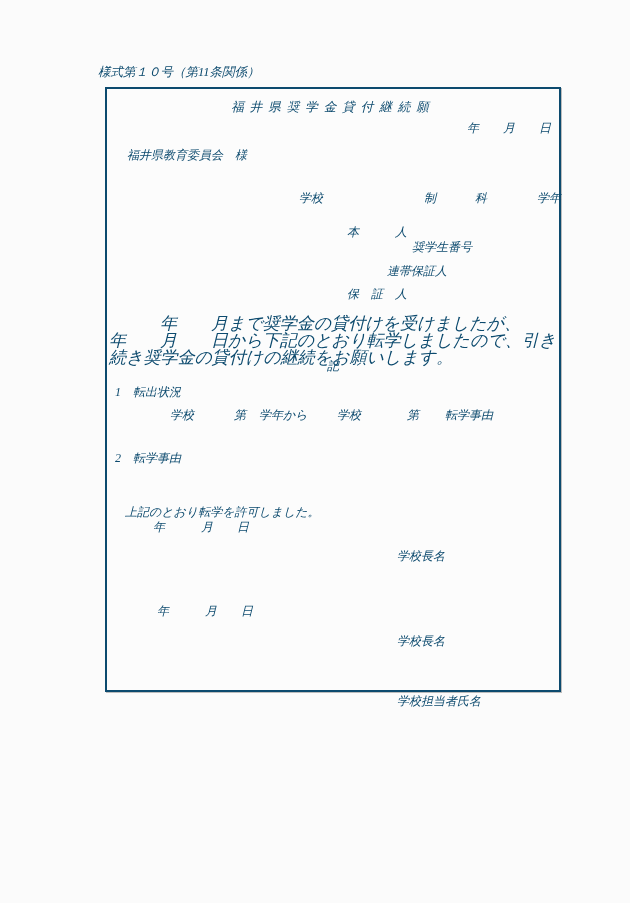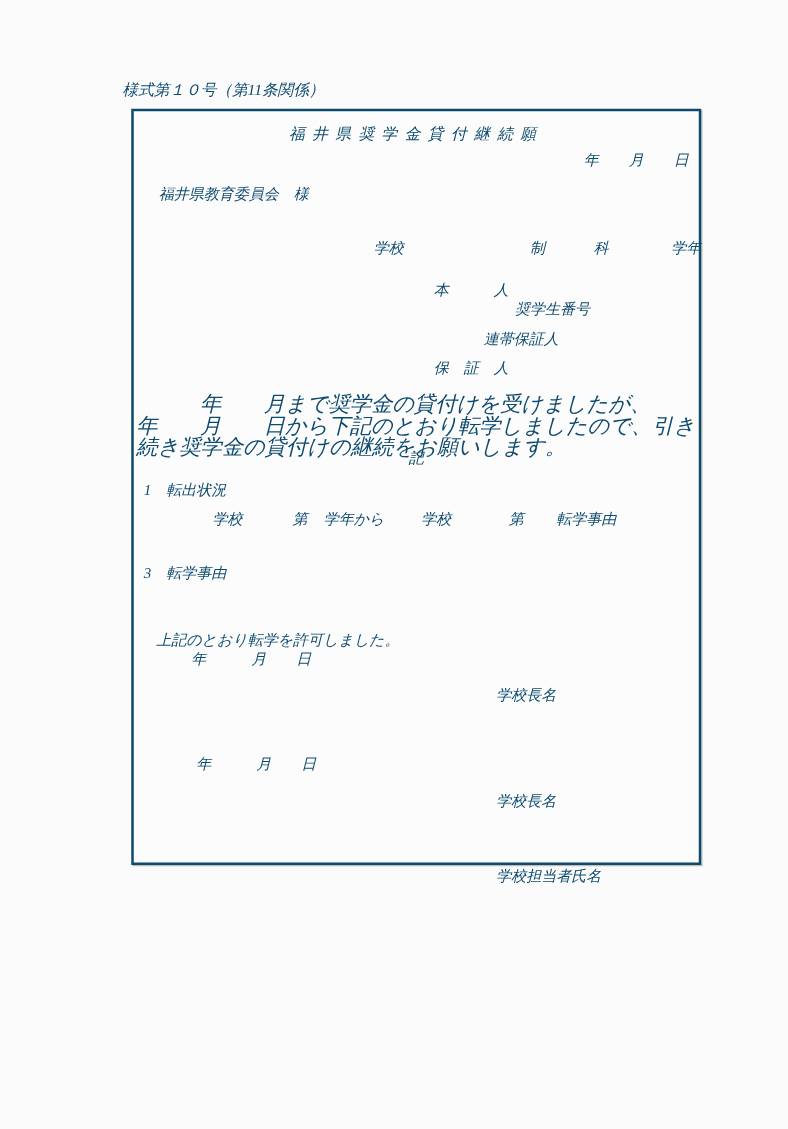--- a/index.html
+++ b/index.html
@@ -101,21 +101,21 @@
 
     <div>
       <span class="t" style="left:63px;top:320px;">学校</span>
       <span class="t" style="left:127px;top:320px;">第</span>
       <span class="t" style="left:152px;top:320px;">学年から</span>
       <span class="t" style="left:230px;top:320px;">学校</span>
       <span class="t" style="left:300px;top:320px;">第</span>
       <span class="t" style="left:338px;top:320px;">転学事由</span>
     </div>
 
-    <div class="t" style="left:8px;top:363px;">3　転学事由</div>
+    <div class="t" style="left:8px;top:363px;">2　転学事由</div>
 
     <div class="t" style="left:18px;top:417px;">上記のとおり転学を許可しました。</div>
     <div class="t" style="left:46px;top:432px;">年　　　月　　日</div>
     <div class="t" style="left:290px;top:461px;">学校長名</div>
 
     <div class="t" style="left:50px;top:516px;">年　　　月　　日</div>
     <div class="t" style="left:290px;top:546px;">学校長名</div>
     <div class="t" style="left:290px;top:581px;margin-top:25px;">学校担当者氏名</div>
 
   </div>

